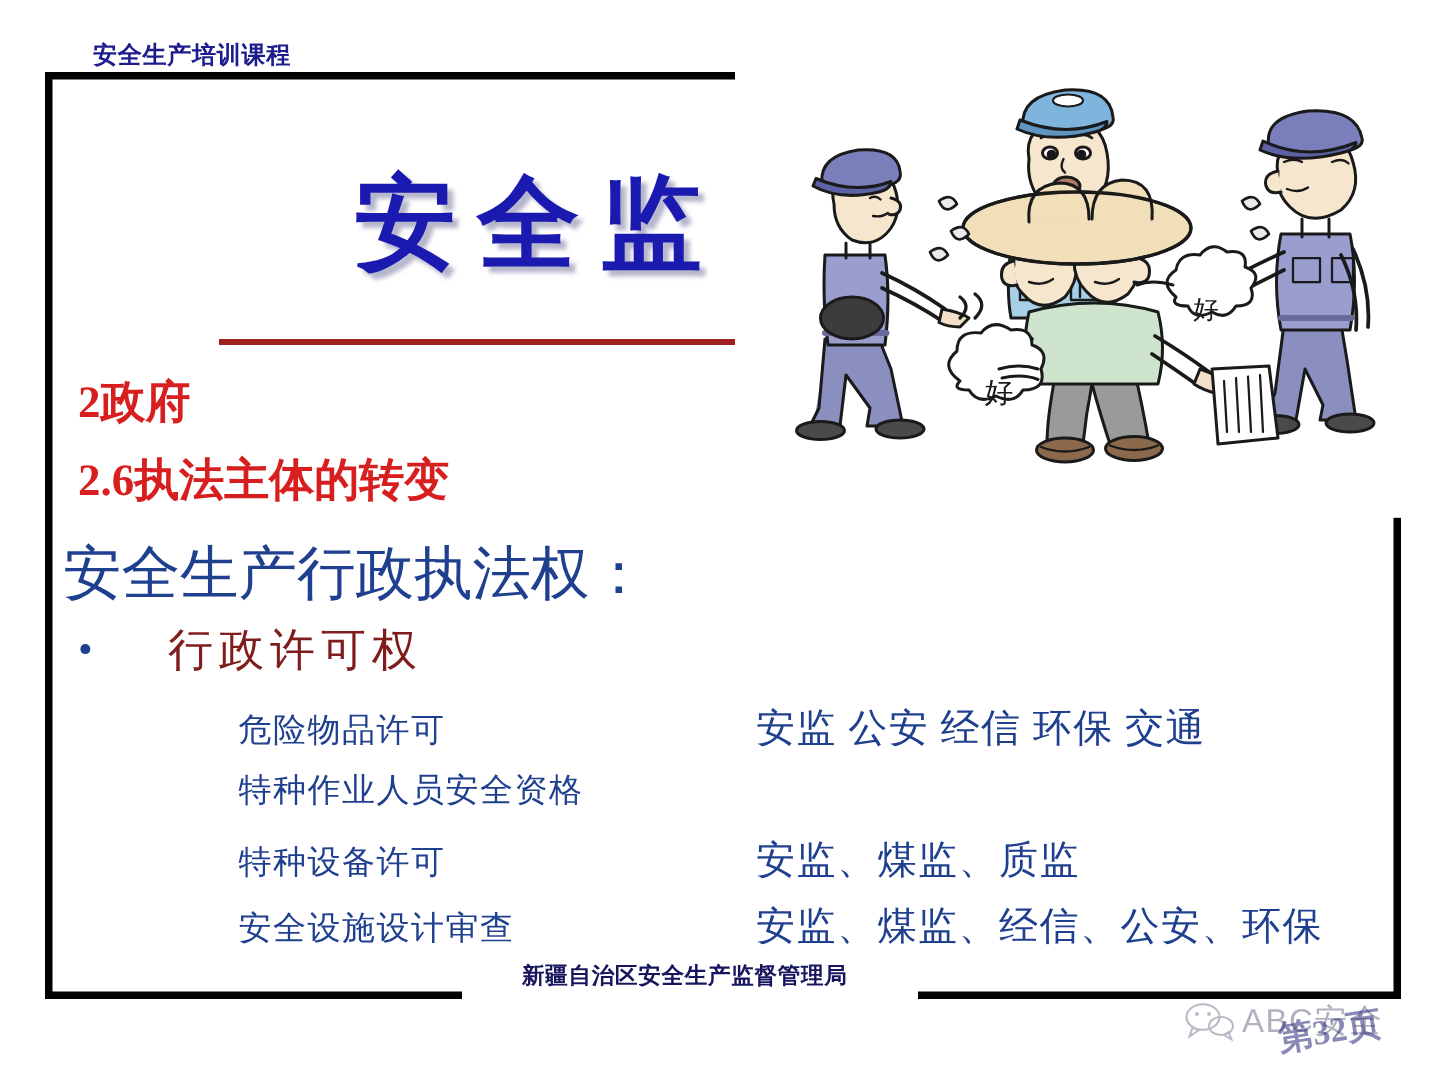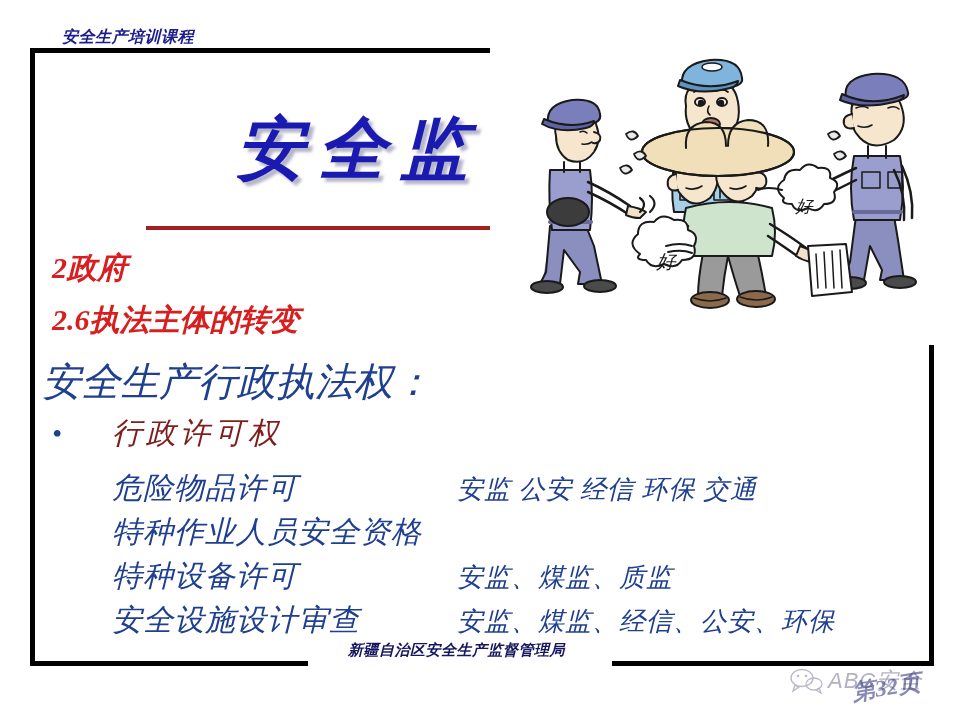--- a/index.html
+++ b/index.html
@@ -8,21 +8,20 @@
     padding: 0;
     background: #ffffff;
   }
   #slide {
     position: relative;
     width: 960px;
     height: 720px;
     background: #ffffff;
     overflow: hidden;
     font-family: "Liberation Serif", "DejaVu Serif", serif;
-    font-style: italic;
   }
 
   
   .header-title {
     position: absolute;
     left: 62px;
     top: 27px;
     font-family: "Liberation Sans", "DejaVu Sans", sans-serif;
     font-size: 16px;
     font-weight: bold;
@@ -150,23 +149,24 @@
   }
   .perm-row {
     display: flex;
     align-items: baseline;
     height: 44px;
     white-space: nowrap;
   }
   .perm-item {
     width: 345px;
     font-family: "Liberation Serif", "DejaVu Serif", serif;
-    font-size: 30px;
+    font-size: 22px;
     color: #1f3f8f;
     letter-spacing: 1px;
+    margin-left: 47px;
   }
   .perm-agencies {
     font-family: "Liberation Serif", "DejaVu Serif", serif;
     font-size: 26px;
     color: #1f3f8f;
     letter-spacing: 1px;
   }
 
   
   .footer-org {

